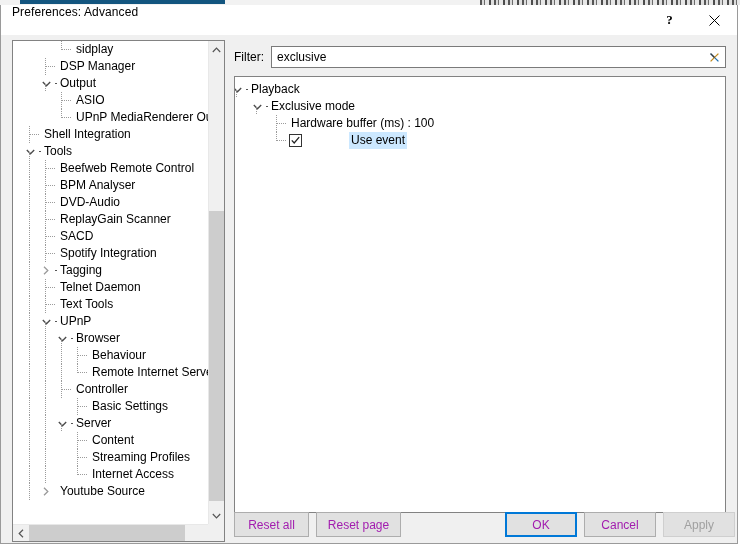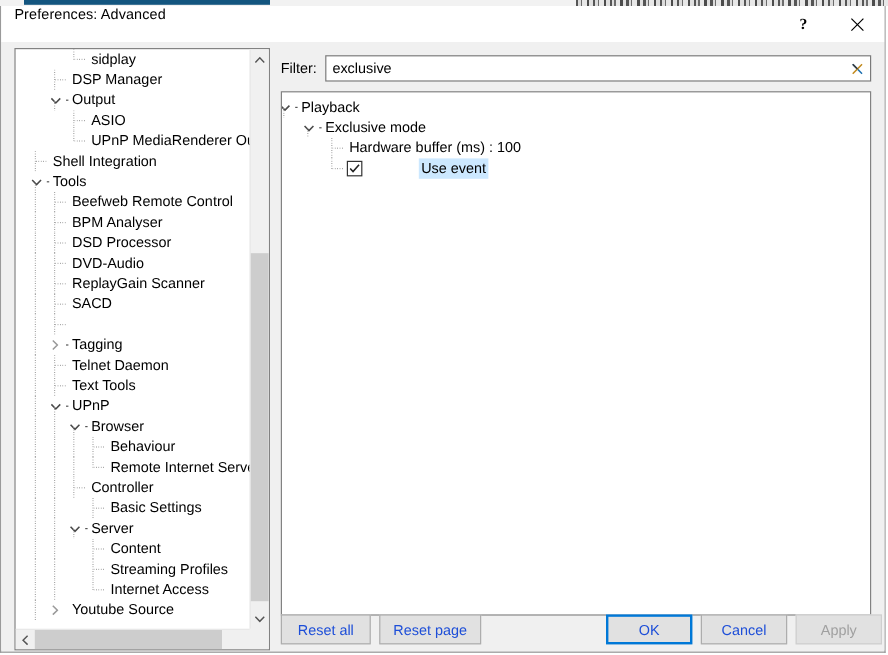--- a/index.html
+++ b/index.html
@@ -313,21 +313,21 @@
     height: 34px;
   }
   .btn {
     position: absolute;
     height: 25px;
     background: #e1e1e1;
     border: 1px solid #adadad;
     box-sizing: border-box;
     font-family: "Liberation Sans", sans-serif;
     font-size: 12px;
-    color: #1d4ed8;
+    color: #a21caf;
     cursor: default;
     display: flex;
     align-items: center;
     justify-content: center;
     padding: 0;
   }
   .btn.default {
     border: 2px solid #0078d7;
     background: #e1e1e1;
   }
@@ -419,44 +419,39 @@
           <div class="trow">
             <span class="guide" style="left:16px"></span>
             <span class="elbow-v" style="left:32px;height:17px;"></span>
             <span class="elbow" style="left:33px;width:9px"></span>
             <span style="position:absolute;left:45px;top:0;line-height:17px;white-space:nowrap"><span class="lbl">BPM Analyser</span></span>
           </div>
           <div class="trow">
             <span class="guide" style="left:16px"></span>
             <span class="elbow-v" style="left:32px;height:17px;"></span>
             <span class="elbow" style="left:33px;width:9px"></span>
-            <span style="position:absolute;left:45px;top:0;line-height:17px;white-space:nowrap"><span class="lbl">DSD Processor</span></span>
-          </div>
-          <div class="trow">
-            <span class="guide" style="left:16px"></span>
-            <span class="elbow-v" style="left:32px;height:17px;"></span>
-            <span class="elbow" style="left:33px;width:9px"></span>
             <span style="position:absolute;left:45px;top:0;line-height:17px;white-space:nowrap"><span class="lbl">DVD-Audio</span></span>
           </div>
           <div class="trow">
             <span class="guide" style="left:16px"></span>
             <span class="elbow-v" style="left:32px;height:17px;"></span>
             <span class="elbow" style="left:33px;width:9px"></span>
             <span style="position:absolute;left:45px;top:0;line-height:17px;white-space:nowrap"><span class="lbl">ReplayGain Scanner</span></span>
           </div>
           <div class="trow">
             <span class="guide" style="left:16px"></span>
             <span class="elbow-v" style="left:32px;height:17px;"></span>
             <span class="elbow" style="left:33px;width:9px"></span>
             <span style="position:absolute;left:45px;top:0;line-height:17px;white-space:nowrap"><span class="lbl">SACD</span></span>
           </div>
           <div class="trow">
             <span class="guide" style="left:16px"></span>
             <span class="elbow-v" style="left:32px;height:17px;"></span>
             <span class="elbow" style="left:33px;width:9px"></span>
+            <span style="position:absolute;left:45px;top:0;line-height:17px;white-space:nowrap"><span class="lbl">Spotify Integration</span></span>
           </div>
           <div class="trow">
             <span class="guide" style="left:16px"></span>
             <span class="chev" style="left:25px">
               <svg width="6" height="9" viewBox="0 0 6 9">
                 <path d="M1 0.8 L4.8 4.5 L1 8.2" stroke="#9a9a9a" stroke-width="1.3" fill="none"></path>
               </svg>
             </span>
             <span class="dot" style="left:42px"></span>
             <span style="position:absolute;left:45px;top:0;line-height:17px;white-space:nowrap"><span class="lbl">Tagging</span></span>

